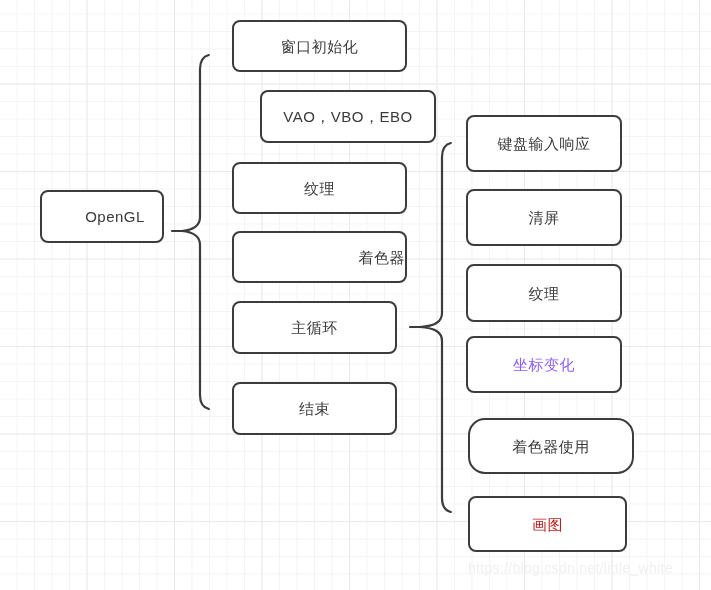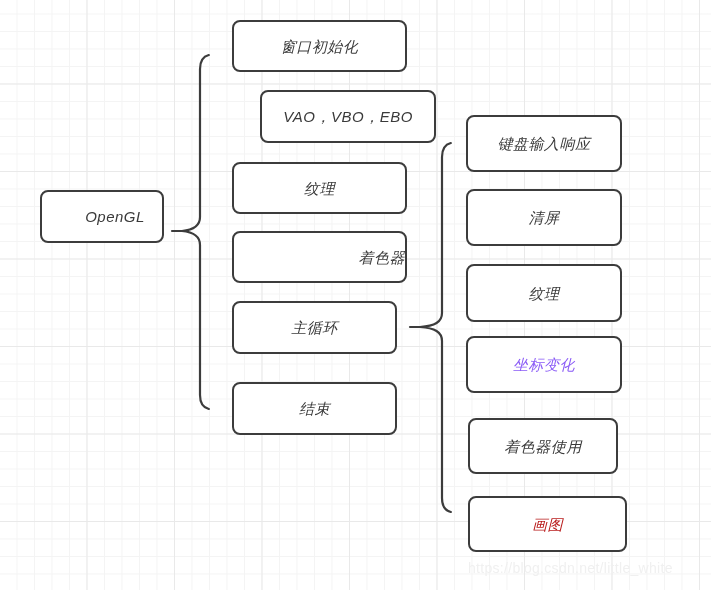--- a/index.html
+++ b/index.html
@@ -29,21 +29,20 @@
     border-radius: 8px;
     background: #ffffff;
     display: flex;
     align-items: center;
     justify-content: center;
     color: #3a3a3a;
     font-size: 15px;
     letter-spacing: 0.5px;
     line-height: 1;
     white-space: nowrap;
-    font-style: italic;
   }
   .node .label {
     display: block;
   }
   .brace-layer {
     position: absolute;
     left: 0;
     top: 0;
     width: 711px;
     height: 590px;
@@ -99,21 +98,21 @@
       </div>
       <div class="node" style="left: 466px; top: 189px; width: 156px; height: 57px; border-color: rgb(60, 60, 60); background: rgb(255, 255, 255); color: rgb(58, 58, 58); justify-content: center;">
         <span class="label">清屏</span>
       </div>
       <div class="node" style="left: 466px; top: 264px; width: 156px; height: 58px; border-color: rgb(60, 60, 60); background: rgb(255, 255, 255); color: rgb(58, 58, 58);">
         <span class="label">纹理</span>
       </div>
       <div class="node" style="left: 466px; top: 336px; width: 156px; height: 57px; border-color: rgb(60, 60, 60); background: rgb(255, 255, 255); color: #8b5cf6;">
         <span class="label">坐标变化</span>
       </div>
-      <div class="node" style="left: 468px; top: 418px; width: 150px; height: 56px; border-color: rgb(60, 60, 60); background: rgb(255, 255, 255); color: rgb(58, 58, 58);">
+      <div class="node" style="left: 468px; top: 418px; width: 166px; height: 56px; border-color: rgb(60, 60, 60); background: rgb(255, 255, 255); color: rgb(58, 58, 58); border-radius: 17px;">
         <span class="label">着色器使用</span>
       </div>
       <div class="node" style="left: 468px; top: 496px; width: 159px; height: 56px; border-color: rgb(60, 60, 60); background: rgb(255, 255, 255); color: #b91c1c;">
         <span class="label">画图</span>
       </div>
     </div>
 
   <div class="wm" style="left:468px; top:560px;">https://blog.csdn.net/little_white</div>
 </div>
 

